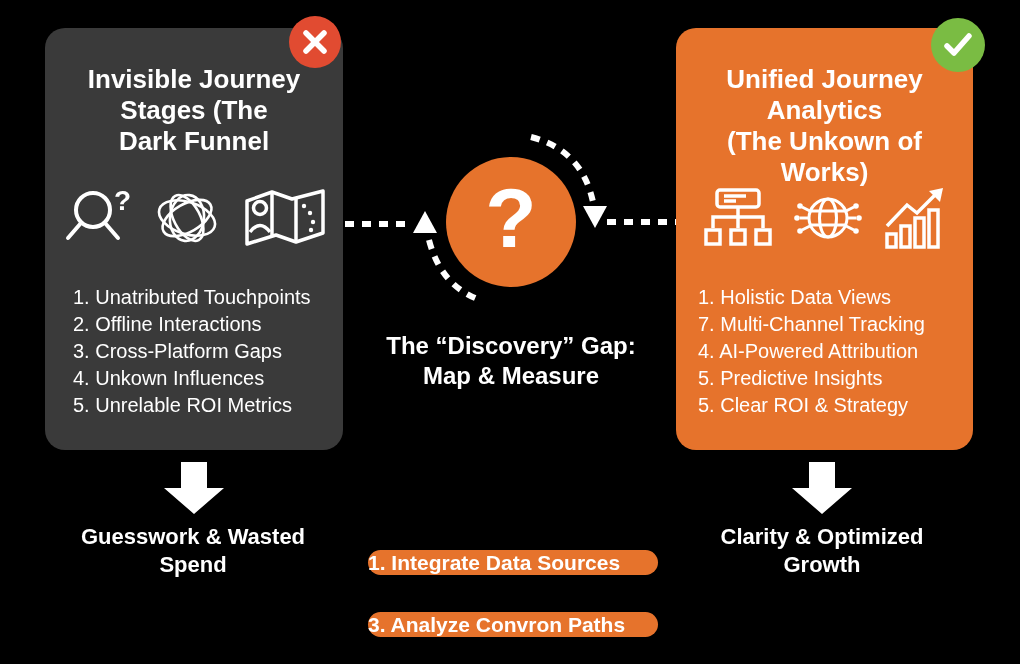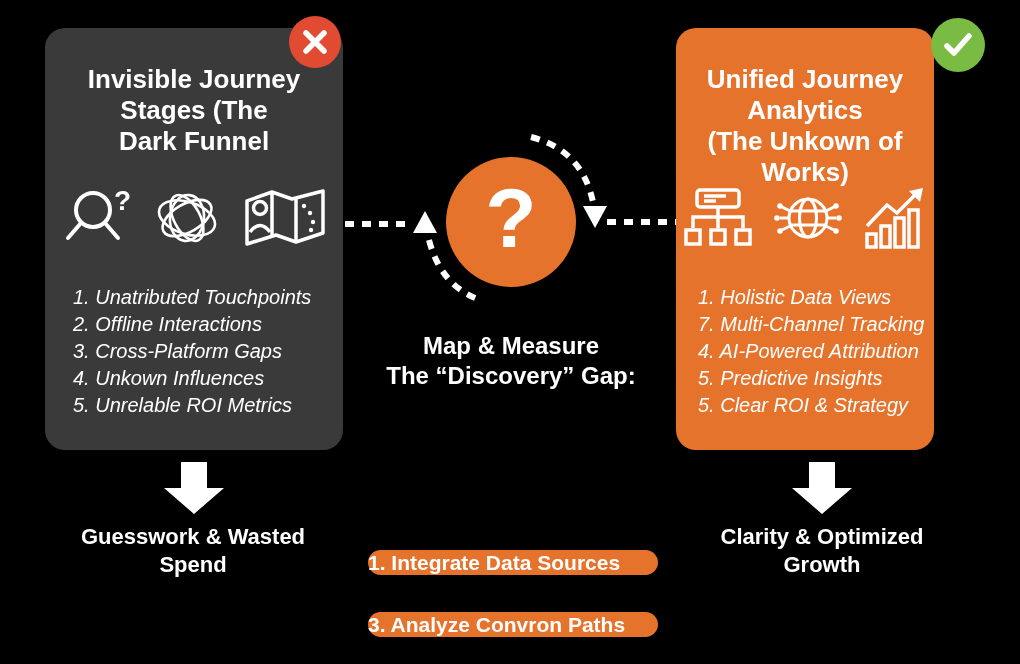--- a/index.html
+++ b/index.html
@@ -4,21 +4,21 @@
 <style>
   html, body { margin: 0; padding: 0; background: #000; }
   body {
     width: 1020px; height: 664px; position: relative; overflow: hidden;
     font-family: "Liberation Sans", sans-serif; color: #fff;
   }
   .connectors { position: absolute; left: 0; top: 0; pointer-events: none; }
 
   .card { position: absolute; top: 28px; height: 422px; border-radius: 20px; }
   .card-left  { left: 45px;  width: 298px; background: #3A3A3A; }
-  .card-right { left: 676px; width: 258px; background: #E6732C; }
+  .card-right { left: 676px; width: 297px; background: #E6732C; }
 
   .badge {
     position: absolute; border-radius: 50%;
     display: flex; align-items: center; justify-content: center;
   }
   .badge-red   { width: 52px; height: 52px; background: #E14B31; left: 244px; top: -12px; }
   .badge-green { width: 54px; height: 54px; background: #7ABC43; left: 255px; top: -10px; }
 
   .card-title {
     margin: 36px 8px 0; text-align: center;
@@ -28,21 +28,21 @@
 
   .icons-row {
     position: absolute; top: 158px; left: 0; right: 0;
     display: flex; justify-content: center; align-items: center;
   }
   .card-left  .icons-row { gap: 22px; }
   .card-right .icons-row { gap: 18px; }
 
   .card-list {
     position: absolute; top: 256px; margin: 0; padding: 0; list-style: none;
-    font-size: 20px; line-height: 27px; font-weight: 500; white-space: nowrap; font-style: italic;
+    font-size: 20px; line-height: 27px; font-weight: 500; white-space: nowrap;
   }
   .card-left  .card-list { left: 28px; }
   .card-right .card-list { left: 22px; }
 
   .gap-circle {
     position: absolute; left: 446px; top: 157px; width: 130px; height: 130px;
     border-radius: 50%; background: #E6732C;
     display: flex; align-items: center; justify-content: center;
   }
   .gap-circle span { font-size: 84px; font-weight: 700; margin-top: -8px; }
@@ -208,22 +208,22 @@
     <li>4. AI-Powered Attribution</li>
     <li>5. Predictive Insights</li>
     <li>5. Clear ROI &amp; Strategy</li>
   </ul>
 </section>
 
 <div class="gap-circle">
   <span>?</span>
 </div>
 <div class="gap-caption">
+  <span>The “Discovery” Gap:</span>
   <span>Map &amp; Measure</span>
-  <span>The “Discovery” Gap:</span>
 </div>
 
 <div class="outcome outcome-left">
   <span>Guesswork &amp; Wasted</span>
   <span>Spend</span>
 </div>
 <div class="outcome outcome-right">
   <span>Clarity &amp; Optimized</span>
   <span>Growth</span>
 </div>

